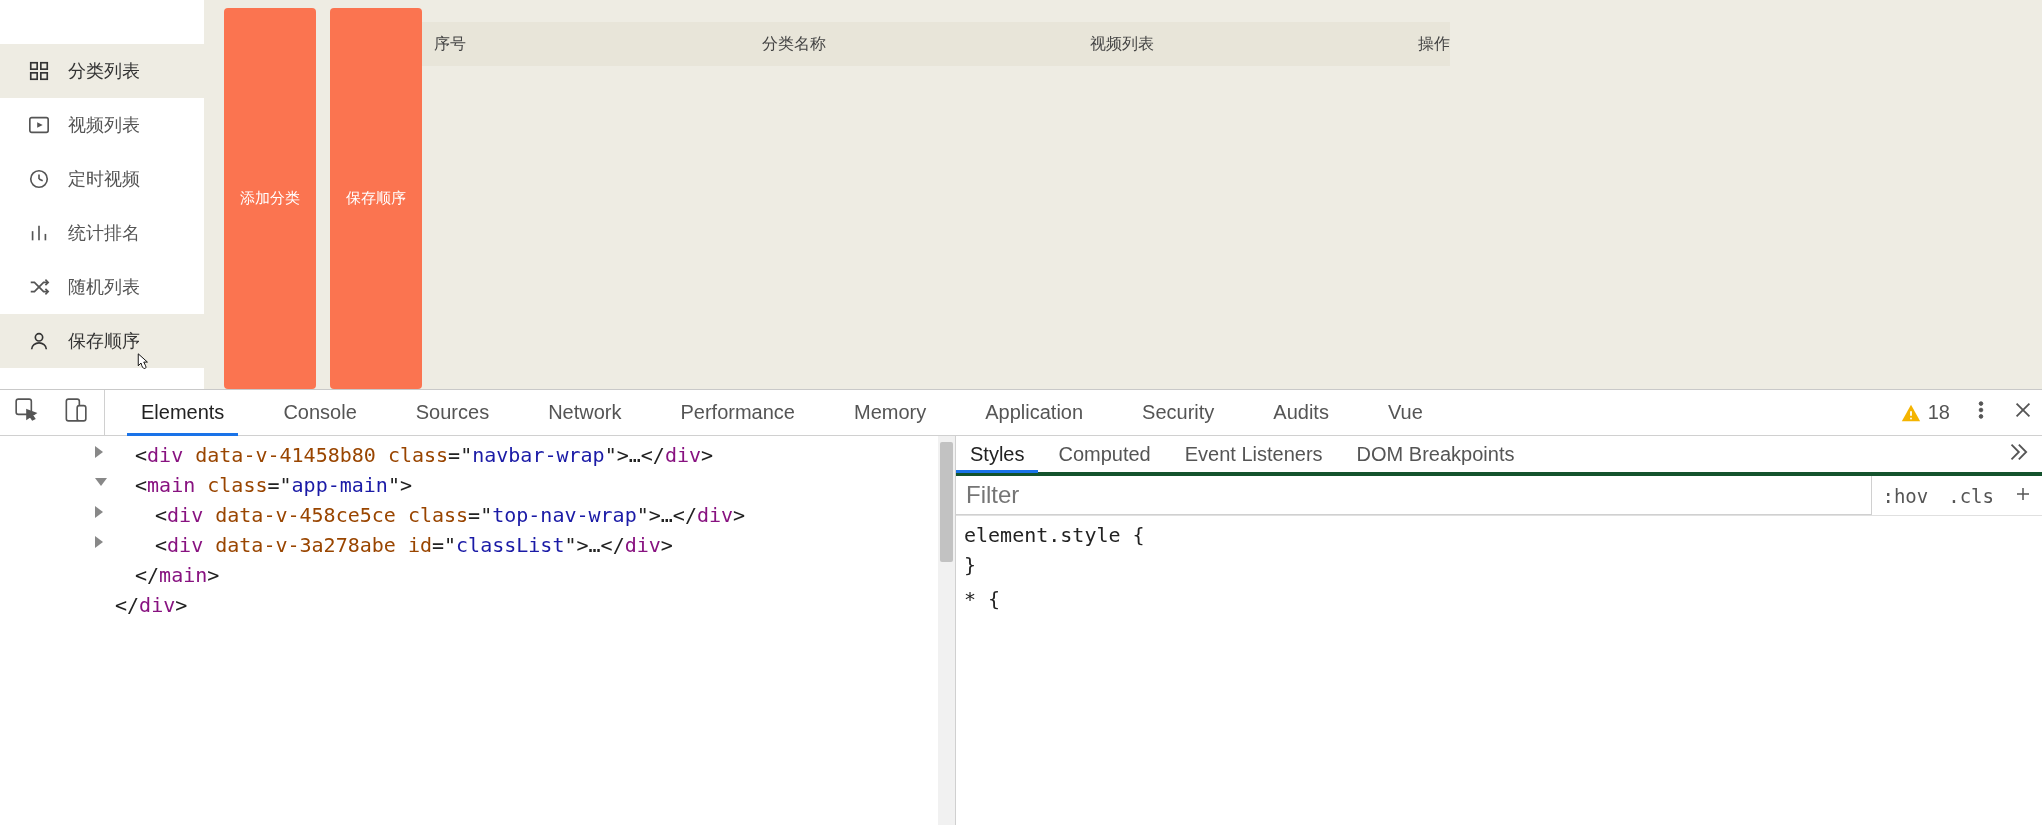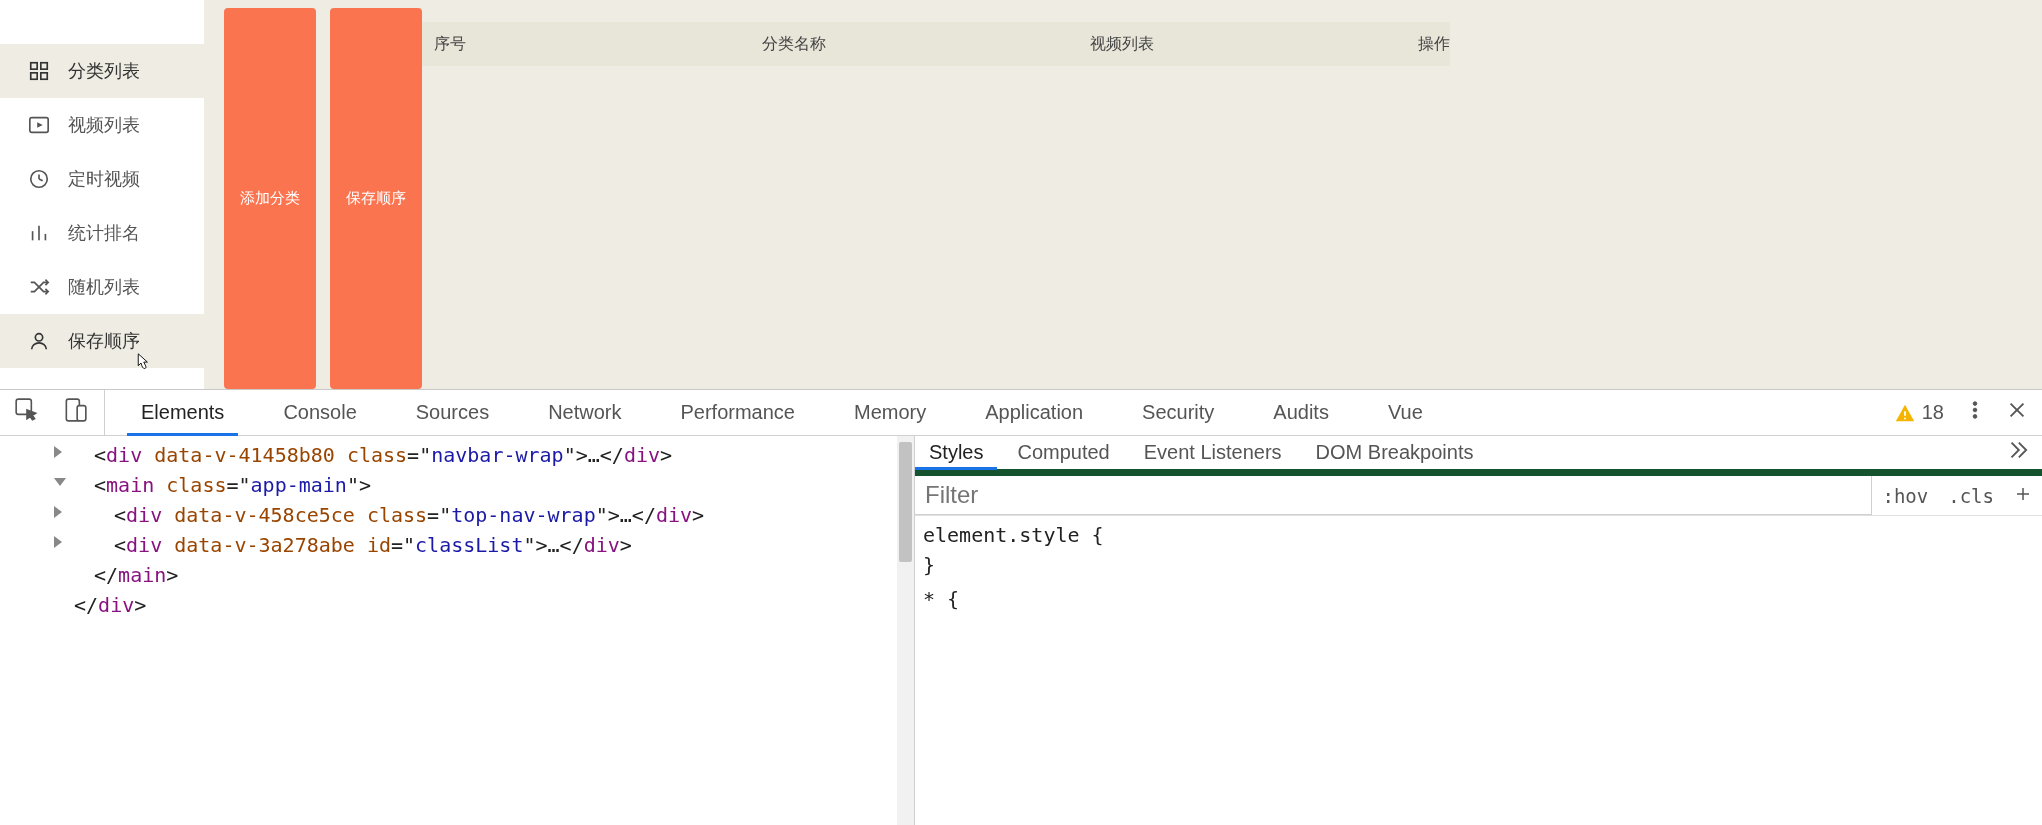--- a/index.html
+++ b/index.html
@@ -31,45 +31,45 @@
   
   .devtools { flex: 1; border-top: 1px solid #c9c9c9; display: flex; flex-direction: column; background: #fff; font-family: "Segoe UI", Arial, sans-serif; }
 
   .dt-tabbar { height: 46px; display: flex; align-items: center; border-bottom: 1px solid #d0d0d0; font-size: 20px; color: #555; }
   .dt-left-icons { display: flex; gap: 22px; padding: 0 16px 0 14px; align-items: center; border-right: 1px solid #d0d0d0; height: 100%; }
   .dt-left-icons svg { width: 26px; height: 26px; stroke: #555; fill: none; stroke-width: 1.5; }
   .dt-tabs { display: flex; gap: 59px; padding-left: 36px; align-items: center; height: 100%; }
   .dt-tab { cursor: pointer; height: 100%; display:flex; align-items:center; position:relative; }
   .dt-tab.selected { color: #222; }
   .dt-tab.selected::after { content:""; position:absolute; left:-14px; right:-14px; bottom:-1px; height:3px; background:#1a73e8; }
-  .dt-right { margin-left: auto; display:flex; align-items:center; gap: 20px; padding-right: 14px; }
+  .dt-right { margin-left: auto; display:flex; align-items:center; gap: 20px; padding-right: 8px; }
   .warn { display:flex; align-items:center; gap:6px; color:#555; }
   .warn svg { width:22px; height:22px; }
   .kebab svg, .close svg { width:22px; height:22px; stroke:#555; fill:none; }
   .kebab, .close { cursor:pointer; }
 
-  .dt-body { flex:1; display:flex; min-height:0; }
+  .dt-body { flex:1; display:flex; min-height:0;padding-left:41px; }
   .dt-elements { flex: 0 0 915px; border-right: 1px solid #d0d0d0; font-family: Menlo, Consolas, monospace; font-size: 20px; line-height: 30px; color:#222; overflow:hidden; position:relative; padding-top:4px; padding-left: 74px; }
   .dt-elements .row { white-space: nowrap; position:relative; }
   .dt-elements .indent1 { padding-left: 20px; }
   .dt-elements .indent2 { padding-left: 40px; }
   .dt-elements .indentN1 { padding-left: 0px; }
   .tw { position:absolute; left:-20px; top:6px; width:0; height:0; }
   .tw.closed { border-top:6px solid transparent; border-bottom:6px solid transparent; border-left:8px solid #888; }
   .tw.open { border-left:6px solid transparent; border-right:6px solid transparent; border-top:8px solid #888; top:8px; }
   .tag { color:#881280; }
   .attr { color:#994500; }
   .val { color:#1a1aa6; }
   .punc { color:#222; }
   .ellip { color:#222; }
   .vscroll { position:absolute; right:0; top:0; bottom:0; width:17px; background:#f1f1f1; }
   .vscroll .thumb { position:absolute; left:2px; right:2px; top:6px; height:120px; background:#c2c2c2; border-radius:2px; }
 
   .dt-styles { flex:1; display:flex; flex-direction:column; }
-  .styles-tabs { display:flex; align-items:center; height:40px; border-bottom:7px solid #14532d; gap:34px; padding-left:14px; font-size:20px; color:#555; }
+  .styles-tabs { display:flex; align-items:center; height:40px; border-bottom:4px solid #14532d; gap:34px; padding-left:14px; font-size:20px; color:#555; }
   .styles-tab { cursor:pointer; height:100%; display:flex; align-items:center; position:relative; }
   .styles-tab.selected { color:#222; }
   .styles-tab.selected::after { content:""; position:absolute; left:-14px; right:-14px; bottom:-1px; height:3px; background:#1a73e8; }
   .styles-more { margin-left:auto; margin-right:14px; cursor:pointer; }
   .styles-more svg { width:22px; height:22px; stroke:#555; fill:none; stroke-width:2; }
 
   .styles-toolbar { display:flex; align-items:center; height:40px; border-bottom:1px solid #e0e0e0; }
   .filter-input { flex:1; border:1px solid #d0d0d0; border-top:none; border-left:none; height:100%; padding:0 10px; font-size:24px; color:#888; outline:none; }
   .hov, .cls { font-family: Menlo, Consolas, monospace; font-size:19px; color:#555; padding:0 10px; cursor:pointer; }
   .plus { padding:0 10px; cursor:pointer; }

